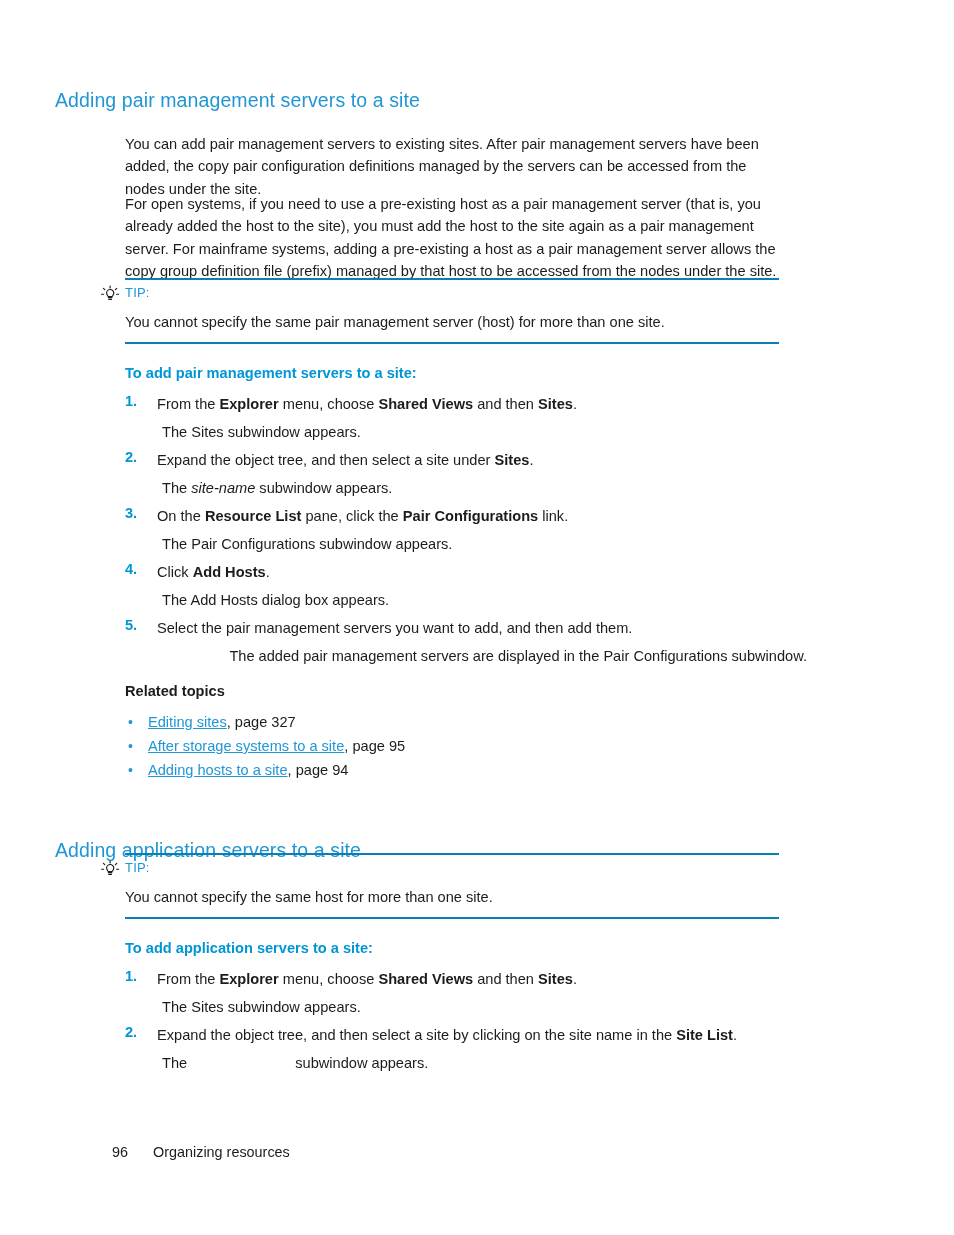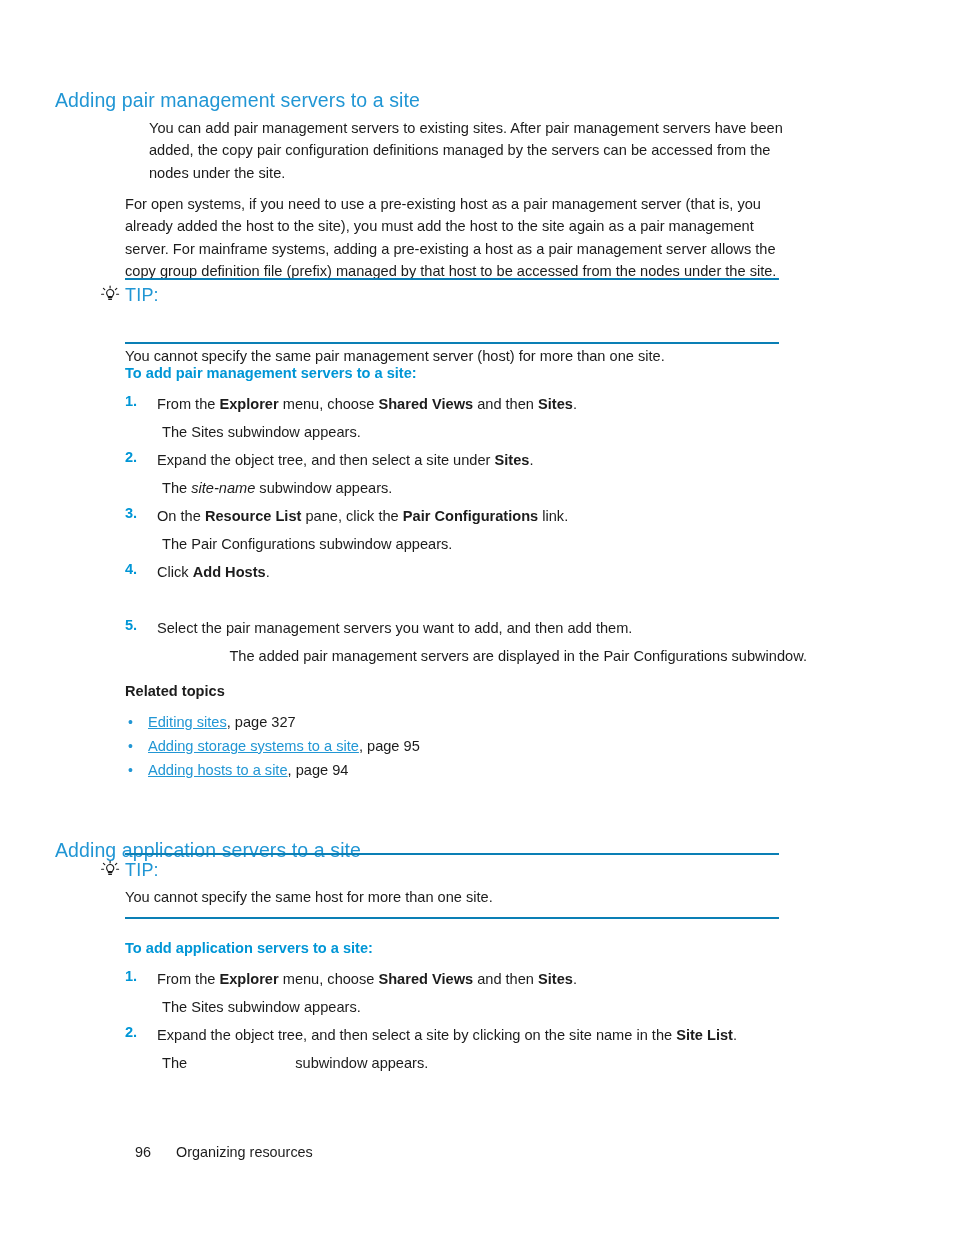--- a/index.html
+++ b/index.html
@@ -61,21 +61,21 @@
   }
   .tip-icon {
     position: absolute;
     left: 0px;
     width: 22px;
     height: 22px;
   }
   .tip-label {
     position: absolute;
     left: 26px;
-    font-size: 18px;
+    font-size: 13px;
     color: #2196d4;
     letter-spacing: 0.2px;
   }
   .tip-text {
     position: absolute;
     left: 26px;
     width: 650px;
     font-size: 14.6px;
     line-height: 22px;
     color: #1c1c1c;
@@ -157,21 +157,21 @@
     white-space: nowrap;
     color: #1c1c1c;
   }
   .xref {
     color: #2196d4;
   }
 
   
   .footer {
     position: absolute;
-    left: 135px;
+    left: 112px;
     top: 1144px;
     font-size: 14.4px;
     color: #1c1c1c;
     white-space: nowrap;
   }
   .footer-page-num {
     display: inline-block;
     width: 41px;
   }
 
@@ -181,42 +181,42 @@
     width: 100px;
   }
 </style>
 </head>
 <body>
 
 <div class="page">
 
   <h1 class="section-heading" style="top:79px;">Adding pair management servers to a site</h1>
 
-  <p class="body-para" style="top:102px;margin-left:24px;">You can add pair management servers to existing sites. After pair management servers have been added, the copy pair configuration definitions managed by the servers can be accessed from the nodes under the site.</p>
+  <p class="body-para" style="top:118px;">You can add pair management servers to existing sites. After pair management servers have been added, the copy pair configuration definitions managed by the servers can be accessed from the nodes under the site.</p>
 
   <p class="body-para" style="top:178px;">For open systems, if you need to use a pre-existing host as a pair management server (that is, you already added the host to the site), you must add the host to the site again as a pair management server. For mainframe systems, adding a pre-existing a host as a pair management server allows the copy group definition file (prefix) managed by that host to be accessed from the nodes under the site.</p>
 
   <div class="tip-block" style="top:278px;">
     <div class="tip-rule" style="top:0px;"></div>
     <div class="tip-icon" style="top:6px;">
       <svg width="22" height="22" viewBox="0 0 22 22" aria-hidden="true">
         <g stroke="#1c1c1c" stroke-width="1.15" fill="none" stroke-linecap="round">
           <path d="M7.6 9.1 a3.6 3.6 0 0 1 7.2 0 c0 1.7 -1.1 2.5 -1.6 3.4 l-4 0 c-0.5 -0.9 -1.6 -1.7 -1.6 -3.4 z"></path>
           <line x1="9.3" y1="13.6" x2="12.9" y2="13.6"></line>
           <line x1="9.7" y1="15.3" x2="12.5" y2="15.3"></line>
           <line x1="11.1" y1="2.0" x2="11.1" y2="4.0"></line>
           <line x1="4.4" y1="4.3" x2="5.8" y2="5.7"></line>
           <line x1="17.8" y1="4.3" x2="16.4" y2="5.7"></line>
           <line x1="2.6" y1="10.2" x2="4.6" y2="10.2"></line>
           <line x1="19.6" y1="10.2" x2="17.6" y2="10.2"></line>
         </g>
       </svg>
     </div>
     <div class="tip-label" style="top:7px;">TIP:</div>
-    <div class="tip-text" style="top:33px;margin-top:34px;">You cannot specify the same pair management server (host) for more than one site.</div>
+    <div class="tip-text" style="top:33px;">You cannot specify the same pair management server (host) for more than one site.</div>
     <div class="tip-rule" style="top:64px;"></div>
   </div>
 
   <div class="proc-heading" style="top:365px;">To add pair management servers to a site:</div>
 
   <div class="step" style="top:393px;">
     <span class="step-num">1.</span>
     <span class="step-text"><span>From the </span><b>Explorer</b><span> menu, choose </span><b>Shared Views</b><span> and then </span><b>Sites</b><span>.</span></span>
   </div>
   <div class="step-result" style="top:421px;"><span>The Sites subwindow appears.</span></div>
@@ -230,37 +230,38 @@
   <div class="step" style="top:505px;">
     <span class="step-num">3.</span>
     <span class="step-text"><span>On the </span><b>Resource List</b><span> pane, click the </span><b>Pair Configurations</b><span> link.</span></span>
   </div>
   <div class="step-result" style="top:533px;"><span>The Pair Configurations subwindow appears.</span></div>
 
   <div class="step" style="top:561px;">
     <span class="step-num">4.</span>
     <span class="step-text"><span>Click </span><b>Add Hosts</b><span>.</span></span>
   </div>
+  <div class="step-result" style="top:589px;"><span>The Add Hosts dialog box appears.</span></div>
 
   <div class="step" style="top:617px;">
     <span class="step-num">5.</span>
     <span class="step-text"><span>Select the pair management servers you want to add, and then add them.</span></span>
   </div>
   <div class="step-result" style="top:645px;text-align:right;"><span>The added pair management servers are displayed in the Pair Configurations subwindow.</span></div>
 
   <div class="related-heading" style="top:683px;">Related topics</div>
 
   <div class="related-item" style="top:711px;">
     <span class="related-bullet">•</span>
     <span class="related-body"><a class="xref" href="#">Editing sites</a><span>, page 327</span></span>
   </div>
 
   <div class="related-item" style="top:735px;">
     <span class="related-bullet">•</span>
-    <span class="related-body"><a class="xref" href="#">Adding storage systems to a site</a><span>, page 95</span></span>
+    <span class="related-body"><a class="xref" href="#">After storage systems to a site</a><span>, page 95</span></span>
   </div>
 
   <div class="related-item" style="top:759px;">
     <span class="related-bullet">•</span>
     <span class="related-body"><a class="xref" href="#">Adding hosts to a site</a><span>, page 94</span></span>
   </div>
 
   <h1 class="section-heading" style="top:829px;">Adding application servers to a site</h1>
 
   <div class="tip-block" style="top:853px;">

